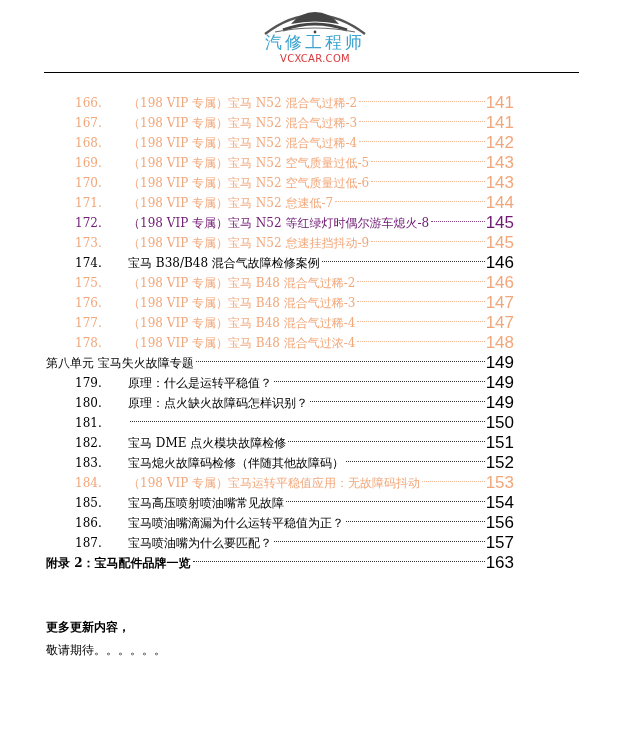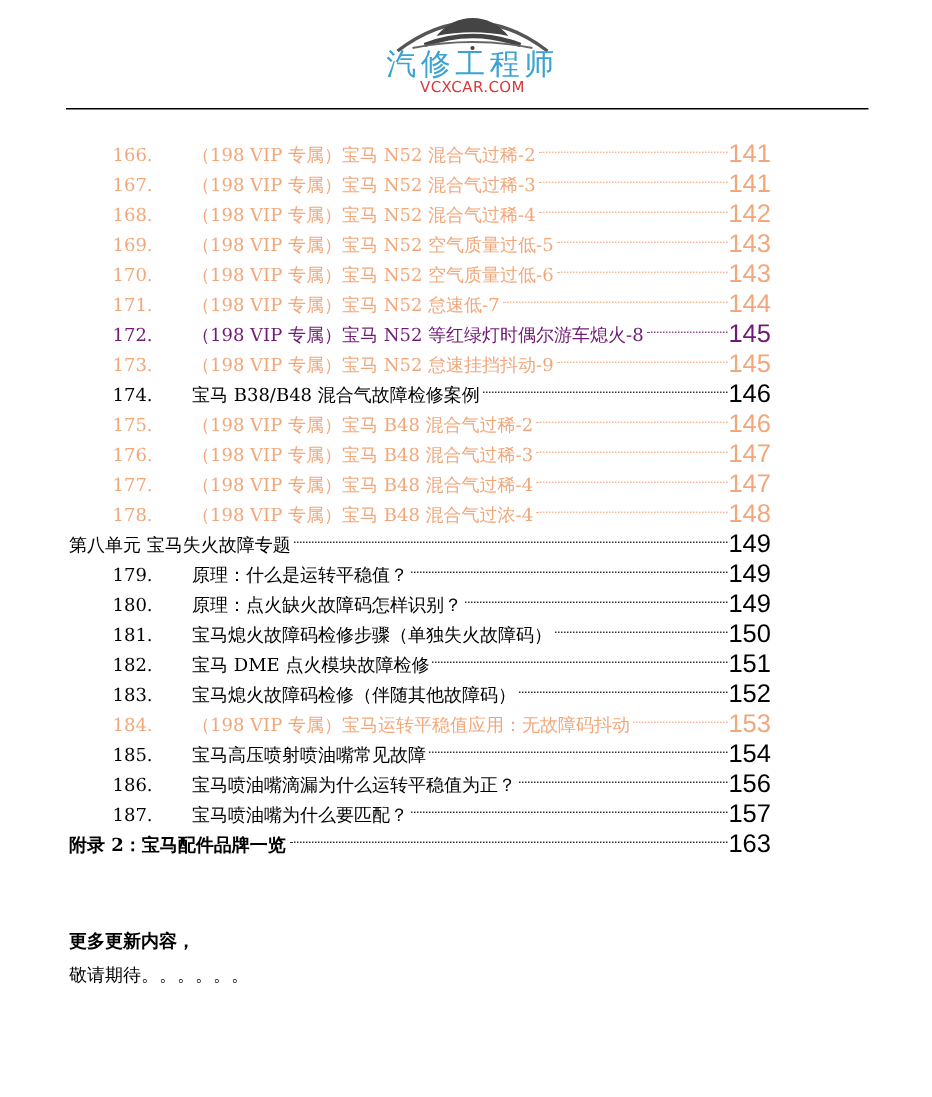--- a/index.html
+++ b/index.html
@@ -23,21 +23,21 @@
       height: 66px;
     }
     .logo svg { display: block; }
     .logo-cn {
       position: absolute;
       left: 0;
       top: 31px;
       width: 140px;
       text-align: center;
       font-family: "DejaVu Sans", sans-serif;
-      font-size: 20px;
+      font-size: 17px;
       letter-spacing: 3px;
       color: #3aa3cf;
       font-weight: normal;
       line-height: 18px;
     }
     .logo-en {
       position: absolute;
       left: 0;
       top: 51px;
       width: 140px;
@@ -252,21 +252,20 @@
       <span class="num">180.</span>
       <div class="title-wrap">
         <span class="title">原理：点火缺火故障码怎样识别？</span>
         <span class="leader"></span>
         <span class="page">149</span>
       </div>
     </div>
     <div class="toc-row item">
       <span class="num">181.</span>
       <div class="title-wrap">
-        <span class="title">宝马熄火故障码检修步骤（单独失火故障码）</span>
         <span class="leader"></span>
         <span class="page">150</span>
       </div>
     </div>
     <div class="toc-row item">
       <span class="num">182.</span>
       <div class="title-wrap">
         <span class="title">宝马 DME 点火模块故障检修</span>
         <span class="leader"></span>
         <span class="page">151</span>

